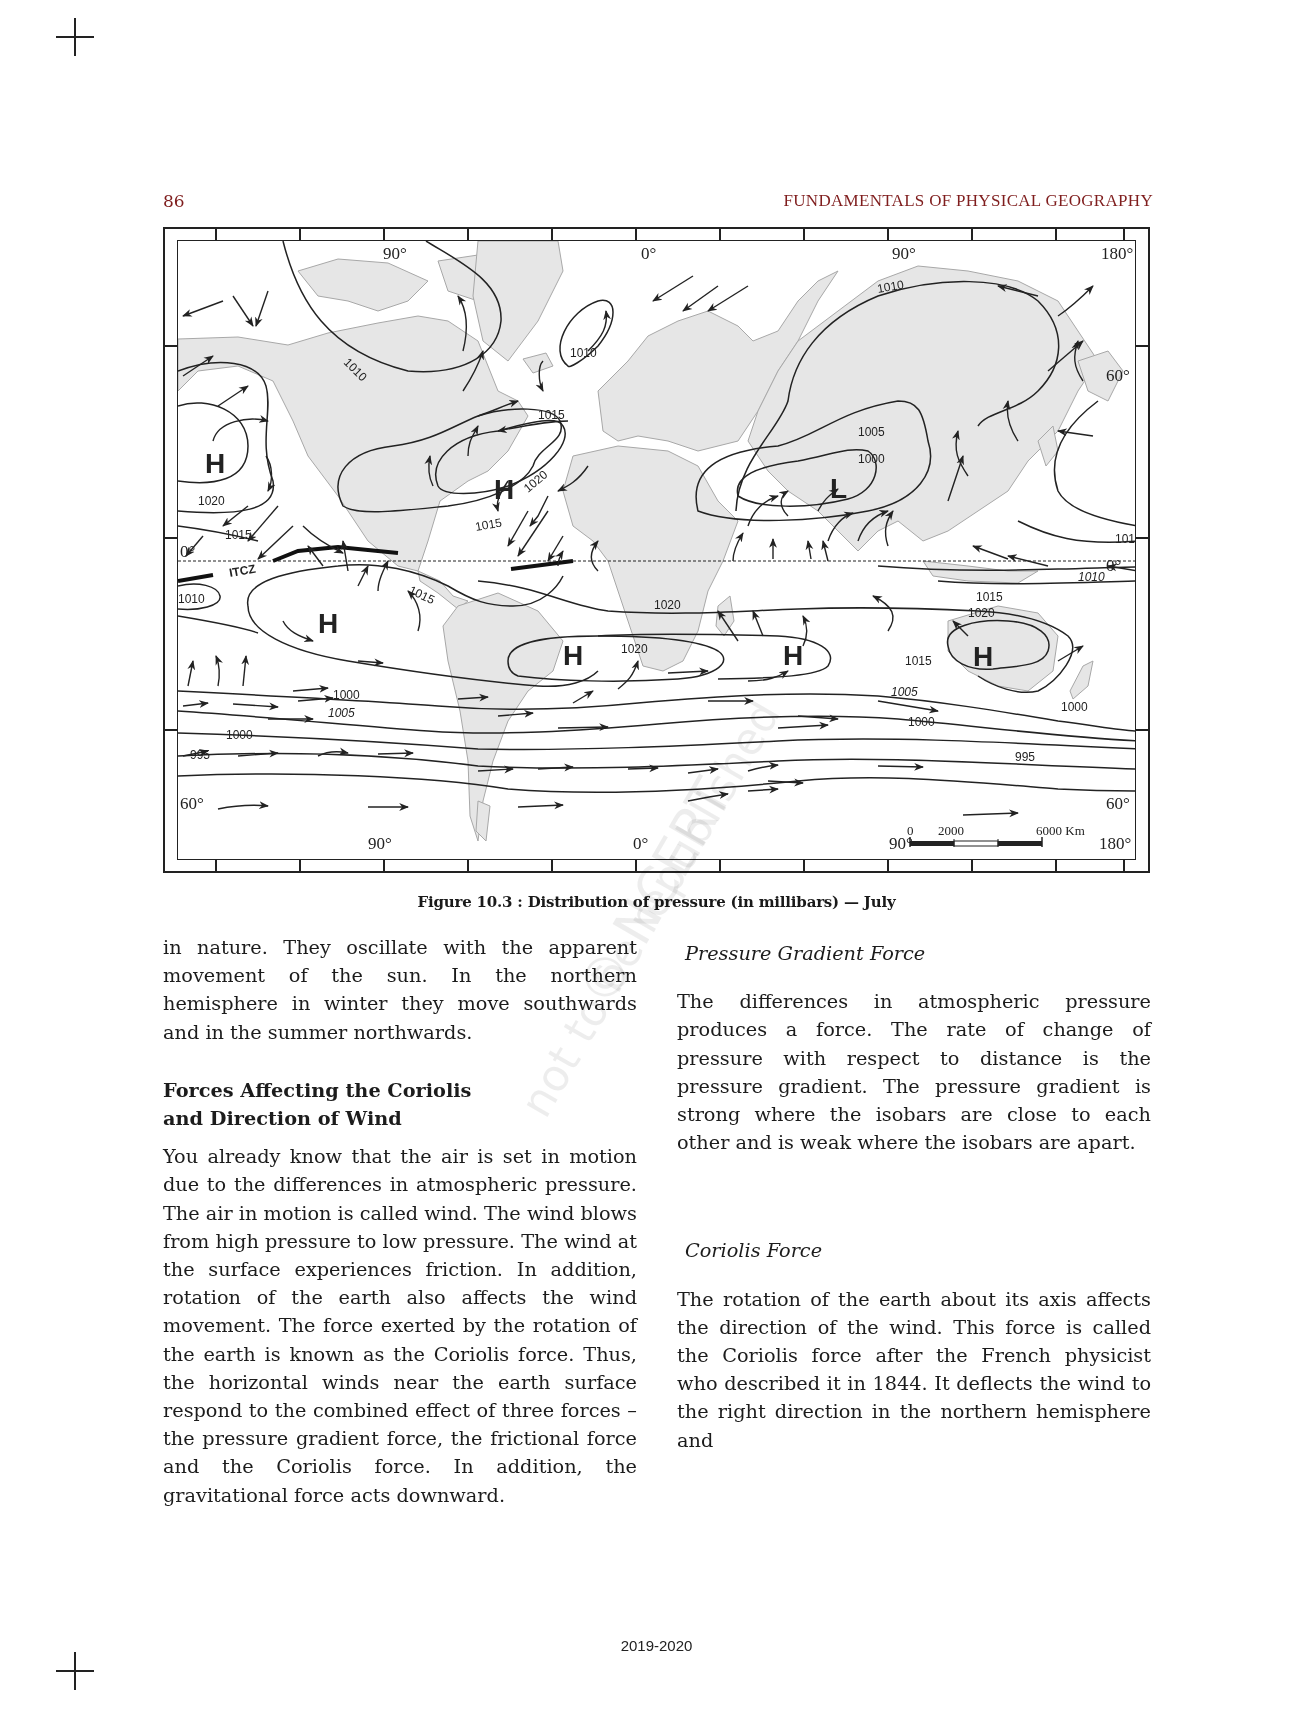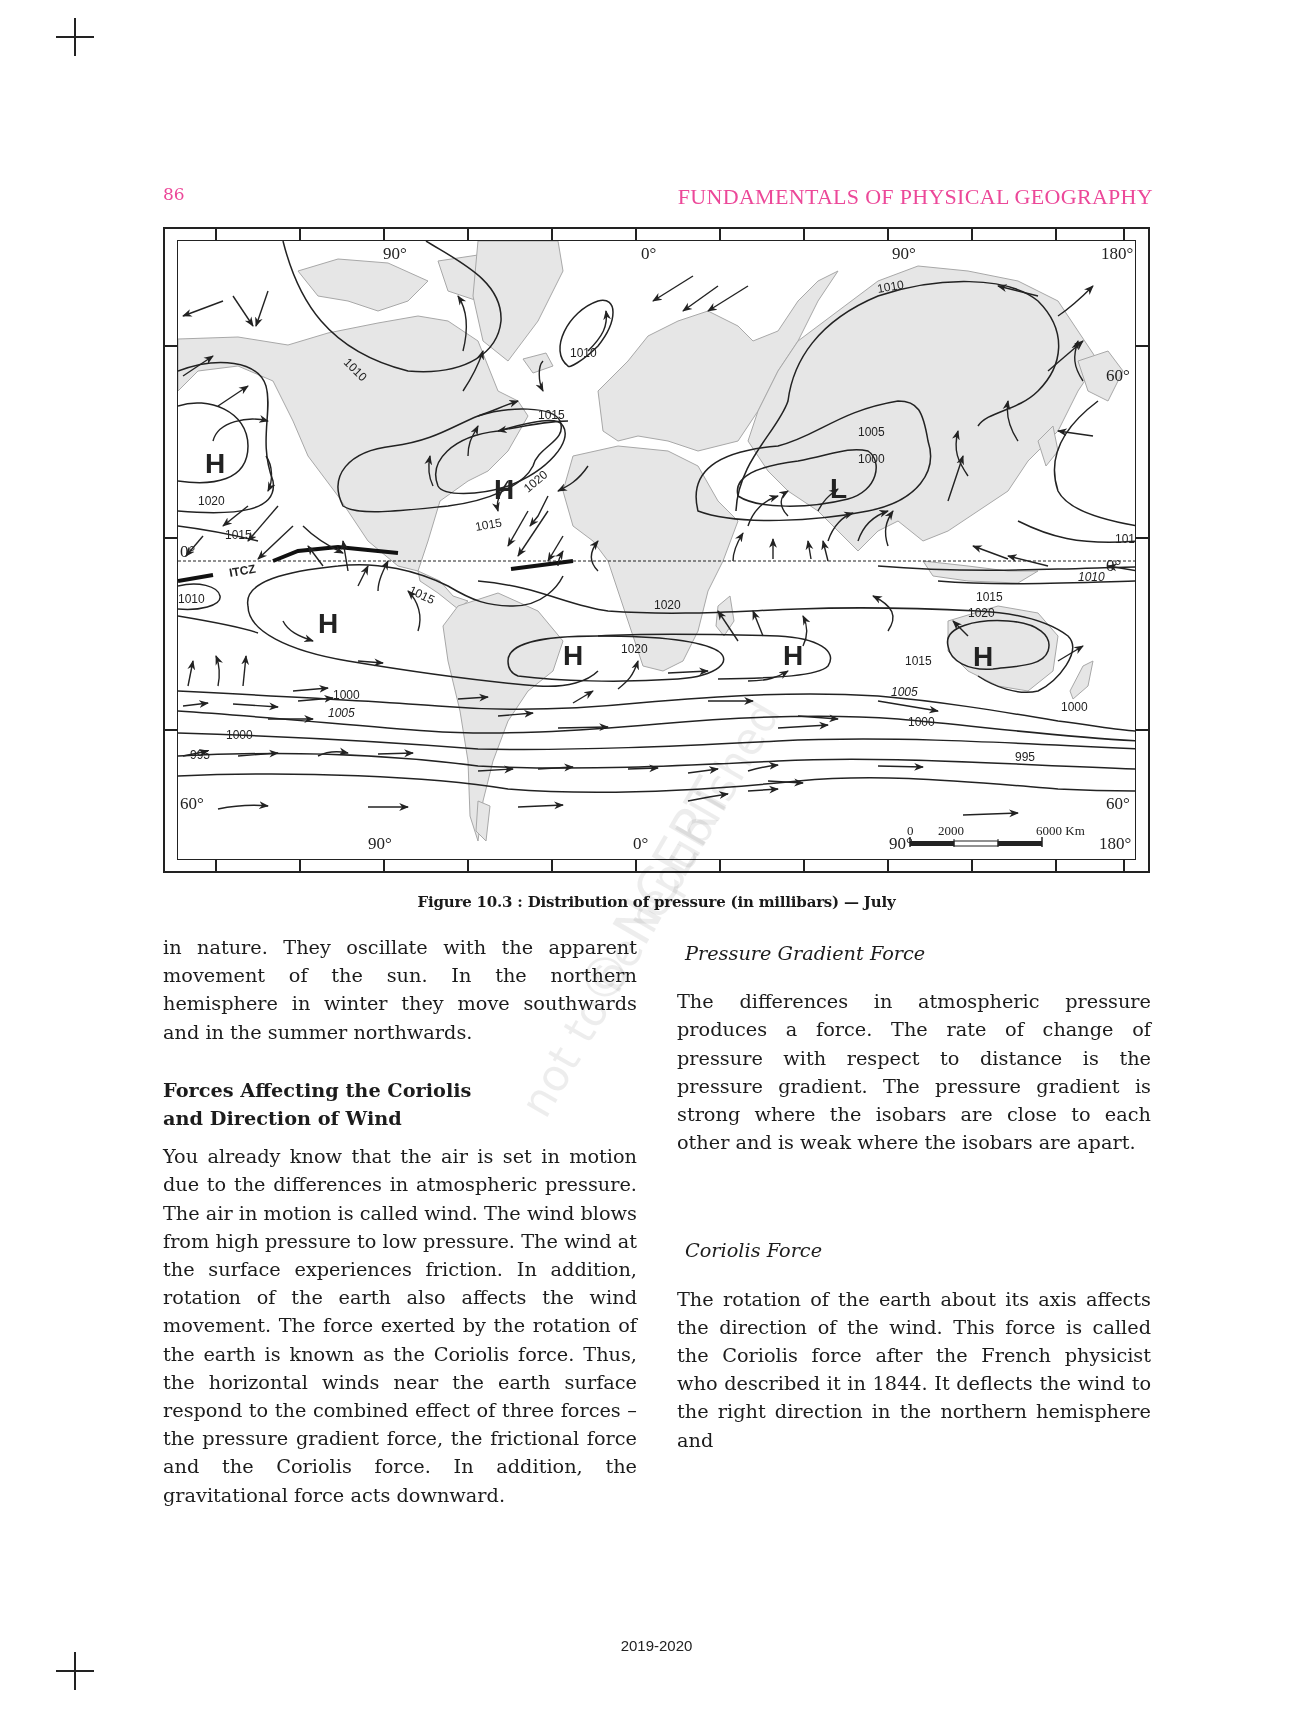--- a/index.html
+++ b/index.html
@@ -4,23 +4,23 @@
 <style>
   html, body { margin: 0; padding: 0; background: #ffffff; }
   body { width: 1313px; height: 1710px; position: relative; overflow: hidden; color: #1a1a1a; }
   .crop { position: absolute; width: 38px; height: 38px; }
   .crop::before, .crop::after { content: ""; position: absolute; background: #222; }
   .crop::before { left: 18px; top: 0; width: 2px; height: 38px; }
   .crop::after { left: 0; top: 18px; width: 38px; height: 2px; }
   #crop-tl { left: 56px; top: 18px; }
   #crop-bl { left: 56px; top: 1652px; }
 
-  .running-head { position: absolute; top: 184px; font-family: "DejaVu Serif", serif; font-size: 17px; color: #ec4899; }
+  .running-head { position: absolute; top: 191px; font-family: "DejaVu Serif", serif; font-size: 17px; color: #7f1d1d; }
   #page-number { left: 163px; }
-  #book-title { right: 160px; letter-spacing: 0.3px; font-family: "Liberation Serif", serif; font-size: 22px; }
+  #book-title { right: 160px; letter-spacing: 0.3px; font-family: "Liberation Serif", serif; font-size: 17px; }
 
   
   #map-frame { position: absolute; left: 163px; top: 227px; width: 987px; height: 646px; border: 2px solid #222; box-sizing: border-box; }
   #map-inner { position: absolute; left: 12px; top: 11px; right: 12px; bottom: 11px; border: 1.5px solid #222; overflow: hidden; background: #fff; }
   .tick-top, .tick-bot { position: absolute; width: 1.5px; height: 11px; background: #222; }
   .tick-top { top: 0; } .tick-bot { bottom: 0; }
   .tick-left, .tick-right { position: absolute; height: 1.5px; width: 12px; background: #222; }
   .tick-left { left: 0; } .tick-right { right: 0; }
   #map-svg { position: absolute; left: 0; top: 0; }
   .deg { font-family: "Liberation Serif", serif; font-size: 17px; fill: #222; }

